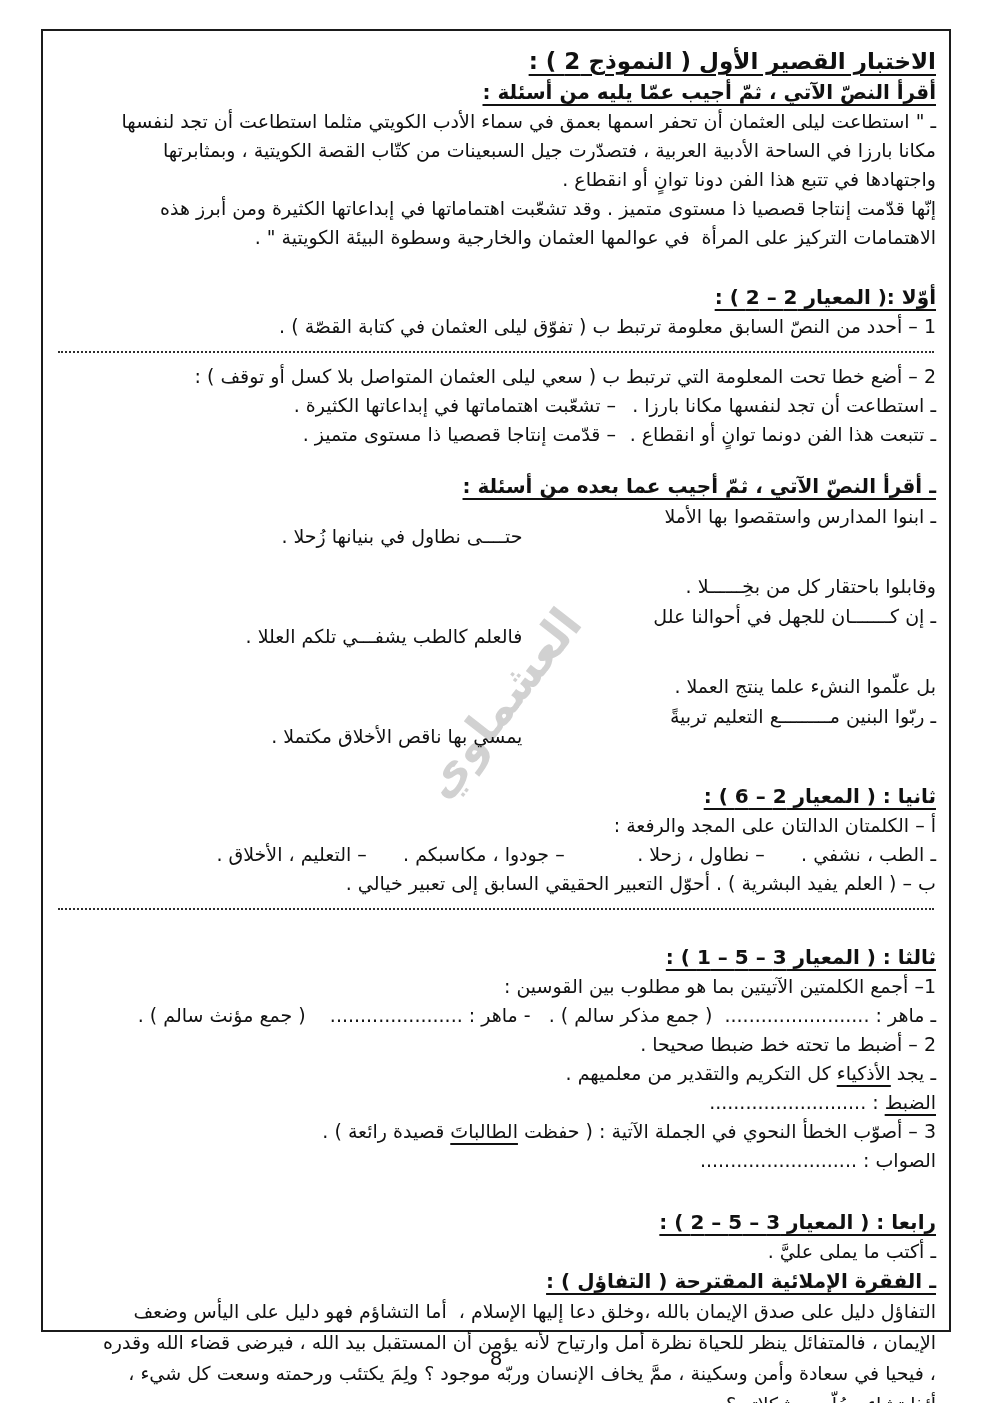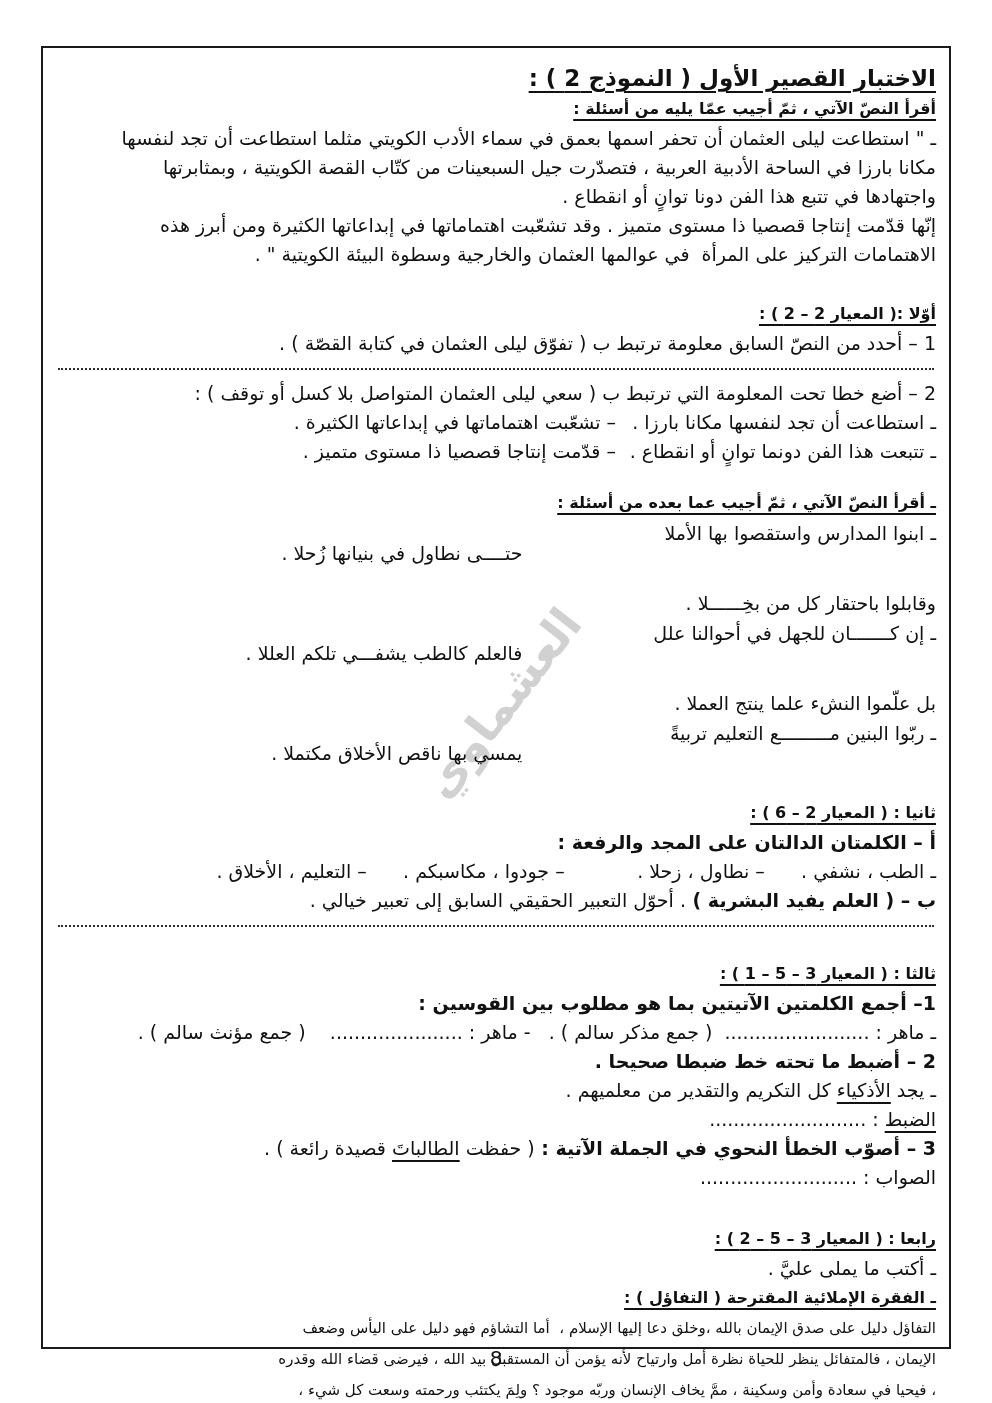--- a/index.html
+++ b/index.html
@@ -8,29 +8,29 @@
     font-family:"DejaVu Sans", sans-serif;color:#111;overflow:hidden;
   }
   .watermark{
     position:absolute;left:372px;top:618px;width:260px;height:170px;
     display:flex;align-items:center;justify-content:center;
     transform:rotate(-52deg);
     font-size:46px;font-weight:bold;color:#9a9a9a;opacity:.45;
     letter-spacing:2px;z-index:0;direction:rtl;pointer-events:none;
   }
   .frame{
-    position:absolute;left:41px;top:46px;width:910px;height:1303px;
+    position:absolute;left:41px;top:29px;width:910px;height:1303px;
     border:2px solid #1b1b1b;box-sizing:border-box;
     padding:14px 13px 0 13px;direction:rtl;text-align:right;z-index:1;
   }
   .line{font-size:19px;line-height:29px;white-space:pre-wrap;}
-  .pline{font-size:15px;line-height:31px;white-space:pre-wrap;}
+  .pline{font-size:19px;line-height:31px;white-space:pre-wrap;}
   .title{font-size:23px;line-height:32px;font-weight:bold;}
-  .hd{font-size:16px;line-height:30px;font-weight:bold;}
-  .b{font-weight:bold;}
+  .hd{font-size:20px;line-height:30px;font-weight:bold;}
+  .b{font-weight:normal;}
   .u{text-decoration:underline;text-decoration-thickness:2px;text-underline-offset:5px;}
   .dots-sep{border-top:2px dotted #2e2e2e;height:0;margin:10px 2px 9px 2px;}
   .optrow{display:flex;font-size:19px;line-height:29px;}
   .optrow .r{flex:0 0 320px;white-space:pre-wrap;}
   .optrow .l{flex:1;white-space:pre-wrap;}
   .verse{display:flex;font-size:19px;line-height:30px;}
   .verse .r{flex:0 0 47%;white-space:pre-wrap;}
   .verse .l{flex:1;white-space:pre-wrap;margin-top:20px;}
   .mt1{margin-top:30px;}
   .mt2{margin-top:22px;}

